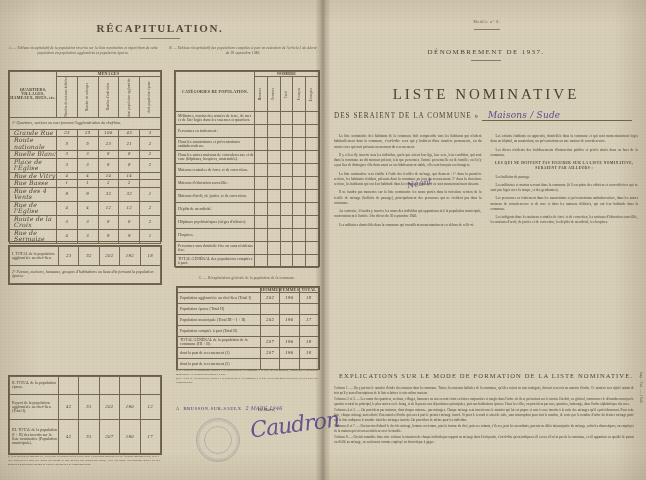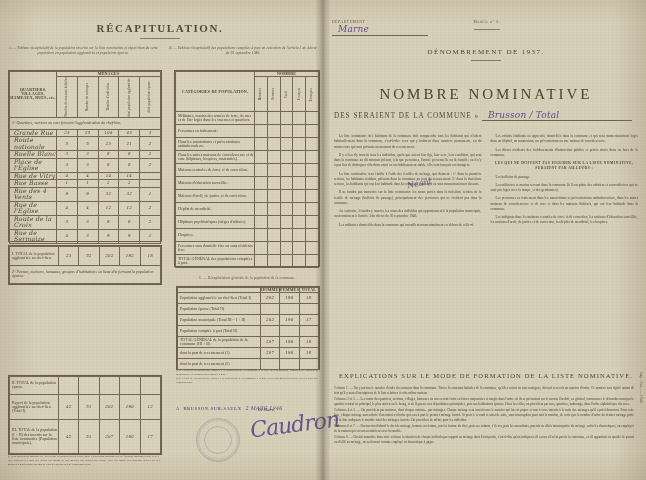--- a/index.html
+++ b/index.html
@@ -527,44 +527,38 @@
     </div>
     <div id="maire">Le Maire,</div>
     <div id="roundstamp">
         <div class="inner"></div>
       </div>
     <div id="signature">Caudron</div>
   </div>
 
   <div class="leaf" id="rightleaf">
 
-    <div style="position:absolute;left:6px;top:20px;width:96px">
-      <div class="capt" style="text-align:left">DÉPARTEMENT</div>
-      <div class="hwline">
-        <span class="hw big" style="display:block;text-align:left;padding-left:6px">Marne</span>
-      </div>
-    </div>
 
     <div style="position:absolute;left:118px;top:20px;width:86px">
       <div class="capt">Modèle n° 8.</div>
       <div class="rule" style="width:26px;margin-top:5px"></div>
     </div>
 
 
     <div style="position:absolute;left:100px;top:48px;width:120px;text-align:center">
       <div style="font-size:7px;letter-spacing:1.4px;color:#4e4534">DÉNOMBREMENT DE 1937.</div>
       <div class="rule" style="width:30px;margin-top:4px"></div>
     </div>
 
-    <div id="listeTitle">NOMBRE NOMINATIVE</div>
+    <div id="listeTitle">LISTE NOMINATIVE</div>
 
     <div id="listeSub">
       <span>DES SERAIENT DE LA COMMUNE »</span>
       <span style="display:inline-block;width:150px;border-bottom:.8px solid #6f6350">
-        <span class="hw" style="font-size:9px;display:inline-block;padding-left:6px">Brusson / Total</span>
+        <span class="hw" style="font-size:9px;display:inline-block;padding-left:6px">Maisons / Sude</span>
       </span>
     </div>
 
     <div class="body2col" id="bodyText">
         <p class="bp ind">La liste nominative des habitants de la commune doit comprendre tous les habitants qui résident habituellement dans la commune, c'est-à-dire ceux qui y habitent d'une manière permanente, ou du moins ceux qui sont présents au moment du recensement.</p>
         <p class="bp ind">Il y a lieu d'y inscrire tous les individus, quels que soient leur âge, leur sexe, leur condition, qui sont dans la commune au dit moment présent, tels que personnes, l'armée personnelle ou de famille; ou il n'y a pas lieu de distinguer s'ils demeurent en un établissement stable, s'ils sont français ou étrangers.</p>
         <p class="bp ind">La liste nominative sera établie à l'aide des feuilles de ménage, qui donnent : 1° dans la première section, les habitants résidant, présents dans la commune au jour du recensement; 2° dans la deuxième section, les habitants qui ont leur habitude dans la commune, mais qui en sont momentanément absents.</p>
         <p class="bp ind">Il ne faudra pas transcrire sur la liste nominative les noms portés dans la troisième section de la feuille de ménage (bulletin de passage), principalement des personnes qui ne résident pas dans la commune.</p>
         <p class="bp ind">Au contraire, il faudra y inscrire les noms des individus qui appartiennent à la population municipale, conformément à l'article 3 du décret du 30 septembre 1946.</p>
         <p class="bp ind">Les militaires domiciliés dans la commune qui travaillent momentanément en dehors de celle-ci.</p>

